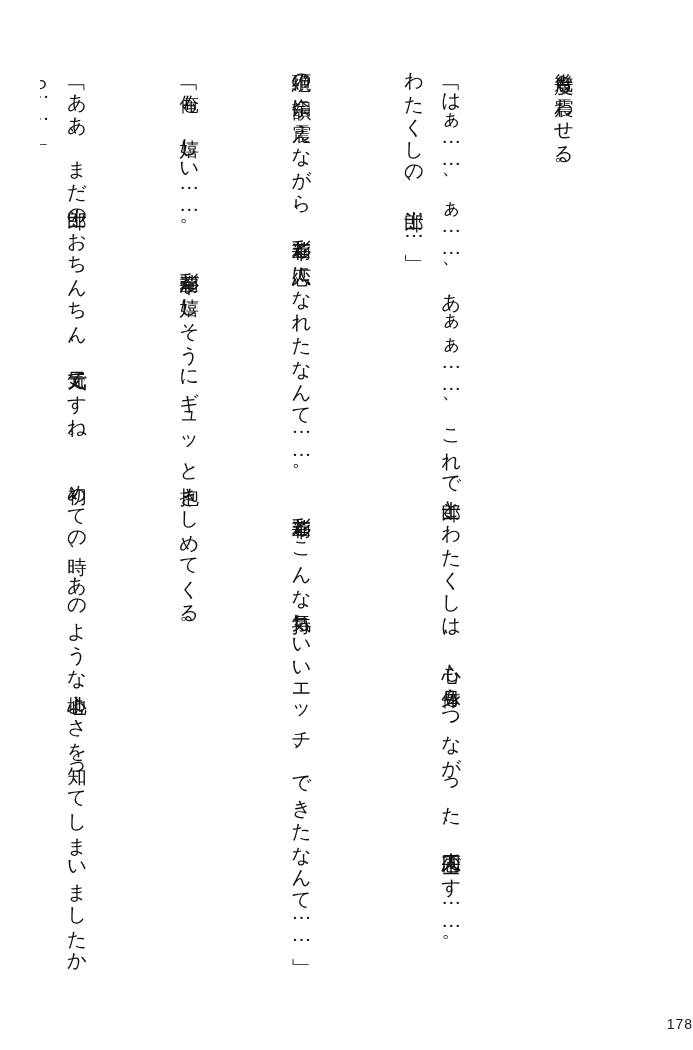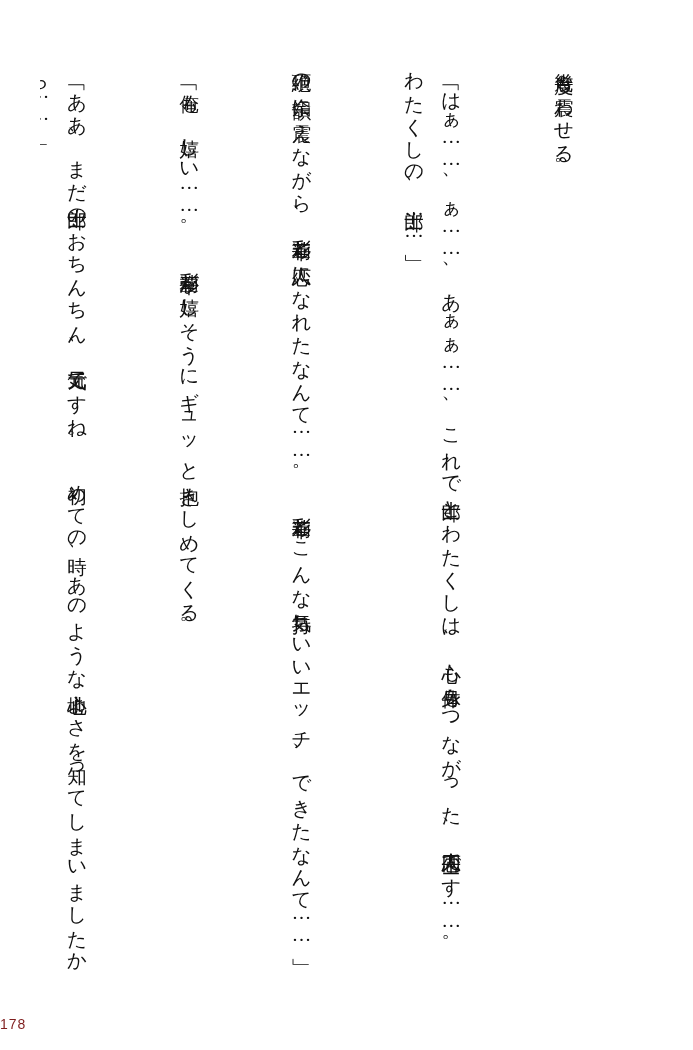--- a/index.html
+++ b/index.html
@@ -43,24 +43,24 @@
     text-indent: 0;
   }
   .vtext p.indent {
     text-indent: 1em;
   }
   .page-number {
     position: absolute;
     bottom: 18px;
     left: 0;
     right: 0;
-    text-align: left;
+    text-align: right;
     font-size: 14px;
     font-family: "Liberation Sans", sans-serif;
-    color: #7f1d1d;
+    color: #0f172a;
     letter-spacing: 1px;
   }
 </style>
 </head>
 <body>
 
 <div class="page">
 
   <div class="vtext">
     <p>幾度も震わせる。</p>

